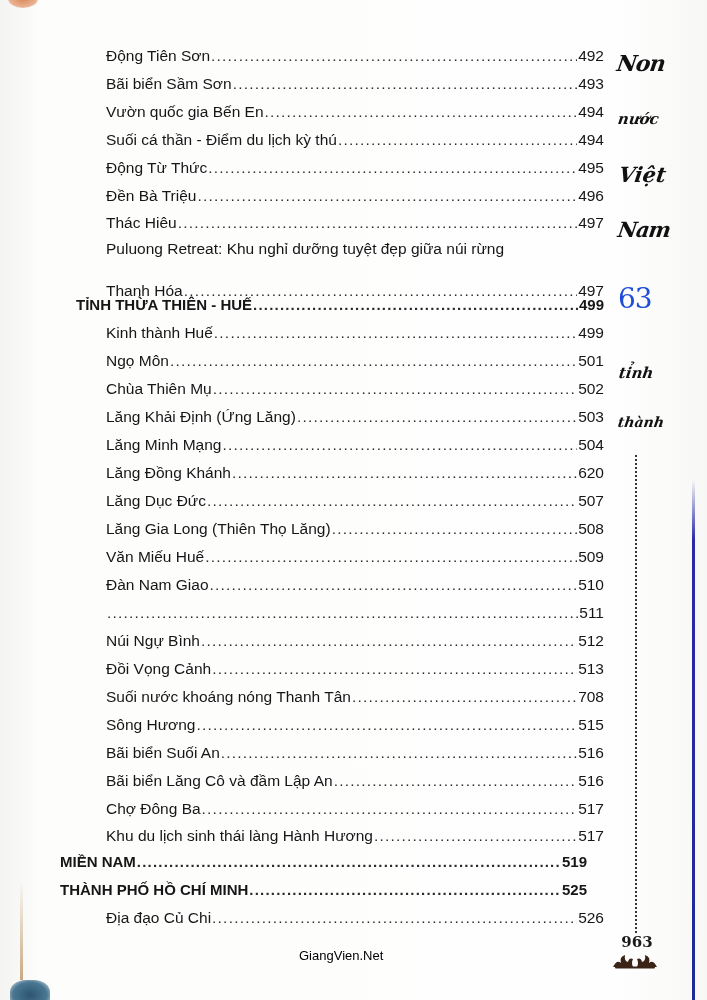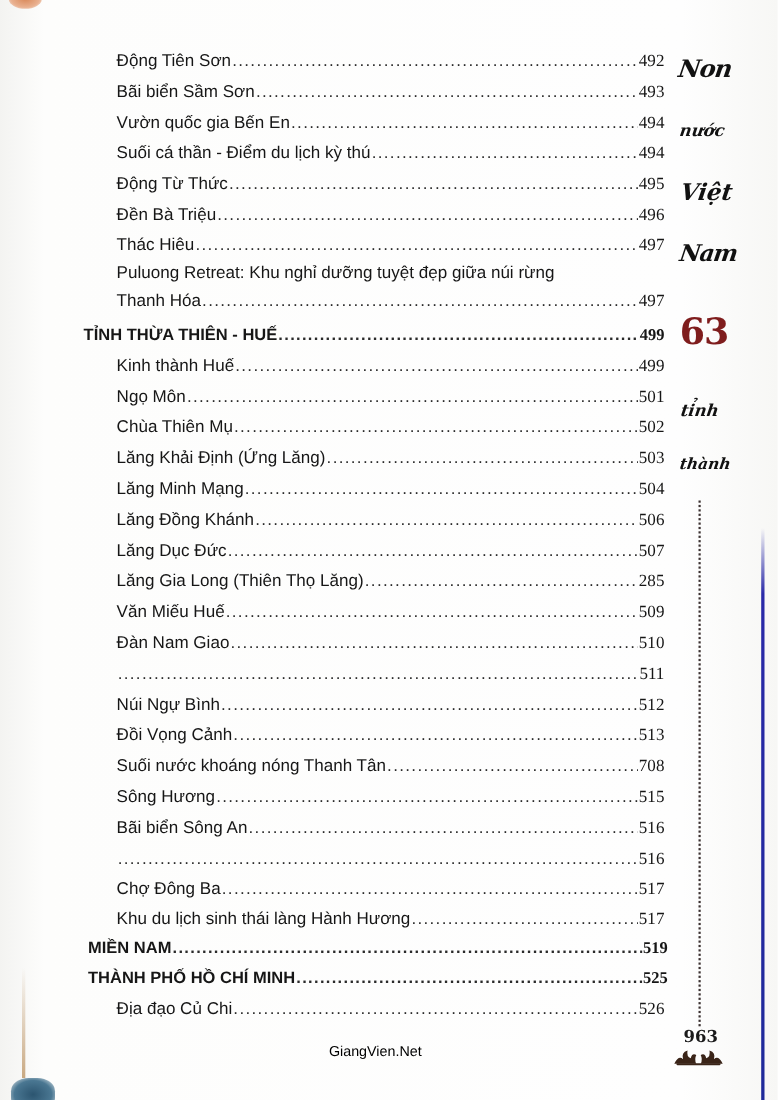--- a/index.html
+++ b/index.html
@@ -39,38 +39,38 @@
       font-size: 15.5px; line-height: 20px; white-space: nowrap;
     }
     .toc-row .label { flex: 0 0 auto; }
     .toc-row .dots {
       flex: 1 1 auto; overflow: hidden; margin: 0 1px;
       letter-spacing: 1.2px; color: #2a2a2a;
     }
     .toc-row .dots::before {
       content: "......................................................................................................................................................................";
     }
-    .toc-row .page { flex: 0 0 auto; font-family: Liberation Serif, serif; }
+    .toc-row .page { flex: 0 0 auto; }
     .toc-row.section { font-weight: bold; font-size: 15px; }
     .toc-row.wrap-line { display: block; }
     .sub { left: 106px; width: 498px; }
     .sec { left: 76px; width: 528px; justify-content: flex-end; }
-    .sec2 { left: 80px; width: 527px; }
+    .sec2 { left: 60px; width: 527px; }
 
     .calli {
       position: absolute; font-family: "DejaVu Serif", serif; font-style: italic;
       color: #111; transform: skewX(-8deg);
     }
     .calli-non { left: 617px; top: 50px; font-size: 22px; font-weight: bold; letter-spacing: -1px; }
     .calli-nuoc { left: 618px; top: 110px; font-size: 15px; font-weight: bold; }
     .calli-viet { left: 619px; top: 162px; font-size: 21px; font-weight: bold; }
     .calli-nam { left: 618px; top: 217px; font-size: 21px; font-weight: bold; letter-spacing: -1px; }
     .big-63 {
       position: absolute; left: 618px; top: 282px; font-family: "DejaVu Serif", serif;
-      font-size: 33px; font-weight: bold; color: #7f1d1d; letter-spacing: -1px;
+      font-size: 28px; font-weight: normal; color: #1d4ed8; letter-spacing: -1px;
     }
     .calli-tinh { left: 619px; top: 364px; font-size: 15px; font-weight: bold; }
     .calli-thanh { left: 618px; top: 414px; font-size: 14px; font-weight: bold; }
     .vdots {
       position: absolute; left: 635px; top: 455px; width: 0; height: 478px;
       border-left: 2px dotted #3a3030;
     }
     .page-number {
       position: absolute; left: 612px; top: 933px; width: 50px; text-align: center;
       font-family: "DejaVu Serif", serif; font-weight: bold; font-size: 15px; color: #1a1a1a;
@@ -125,21 +125,21 @@
     <span class="page">496</span>
   </div>
   <div class="toc-row sub" style="top:213px">
     <span class="label">Thác Hiêu</span>
     <span class="dots"></span>
     <span class="page">497</span>
   </div>
   <div class="toc-row sub wrap-line" style="top:239px">
     <span class="label">Puluong Retreat: Khu nghỉ dưỡng tuyệt đẹp giữa núi rừng</span>
   </div>
-  <div class="toc-row sub" style="top:264px">
+  <div class="toc-row sub" style="top:281px">
     <span class="label">Thanh Hóa</span>
     <span class="dots"></span>
     <span class="page">497</span>
   </div>
   <div class="toc-row section sec" style="top:295px">
     <span class="label">TỈNH THỪA THIÊN - HUẾ</span>
     <span class="dots"></span>
     <span class="page">499</span>
   </div>
   <div class="toc-row sub" style="top:323px">
@@ -163,31 +163,31 @@
     <span class="page">503</span>
   </div>
   <div class="toc-row sub" style="top:435px">
     <span class="label">Lăng Minh Mạng</span>
     <span class="dots"></span>
     <span class="page">504</span>
   </div>
   <div class="toc-row sub" style="top:463px">
     <span class="label">Lăng Đồng Khánh</span>
     <span class="dots"></span>
-    <span class="page">506</span>
+    <span class="page">620</span>
   </div>
   <div class="toc-row sub" style="top:491px">
     <span class="label">Lăng Dục Đức</span>
     <span class="dots"></span>
     <span class="page">507</span>
   </div>
   <div class="toc-row sub" style="top:519px">
     <span class="label">Lăng Gia Long (Thiên Thọ Lăng)</span>
     <span class="dots"></span>
-    <span class="page">285</span>
+    <span class="page">508</span>
   </div>
   <div class="toc-row sub" style="top:547px">
     <span class="label">Văn Miếu Huế</span>
     <span class="dots"></span>
     <span class="page">509</span>
   </div>
   <div class="toc-row sub" style="top:575px">
     <span class="label">Đàn Nam Giao</span>
     <span class="dots"></span>
     <span class="page">510</span>
@@ -210,25 +210,26 @@
     <span class="label">Suối nước khoáng nóng Thanh Tân</span>
     <span class="dots"></span>
     <span class="page">708</span>
   </div>
   <div class="toc-row sub" style="top:715px">
     <span class="label">Sông Hương</span>
     <span class="dots"></span>
     <span class="page">515</span>
   </div>
   <div class="toc-row sub" style="top:743px">
-    <span class="label">Bãi biển Sông An</span>
+    <span class="label">Bãi biển Suối An</span>
     <span class="dots"></span>
     <span class="page">516</span>
   </div>
   <div class="toc-row sub" style="top:771px">
+    <span class="label">Bãi biển Lăng Cô và đầm Lập An</span>
     <span class="dots"></span>
     <span class="page">516</span>
   </div>
   <div class="toc-row sub" style="top:799px">
     <span class="label">Chợ Đông Ba</span>
     <span class="dots"></span>
     <span class="page">517</span>
   </div>
   <div class="toc-row sub" style="top:826px">
     <span class="label">Khu du lịch sinh thái làng Hành Hương</span>

